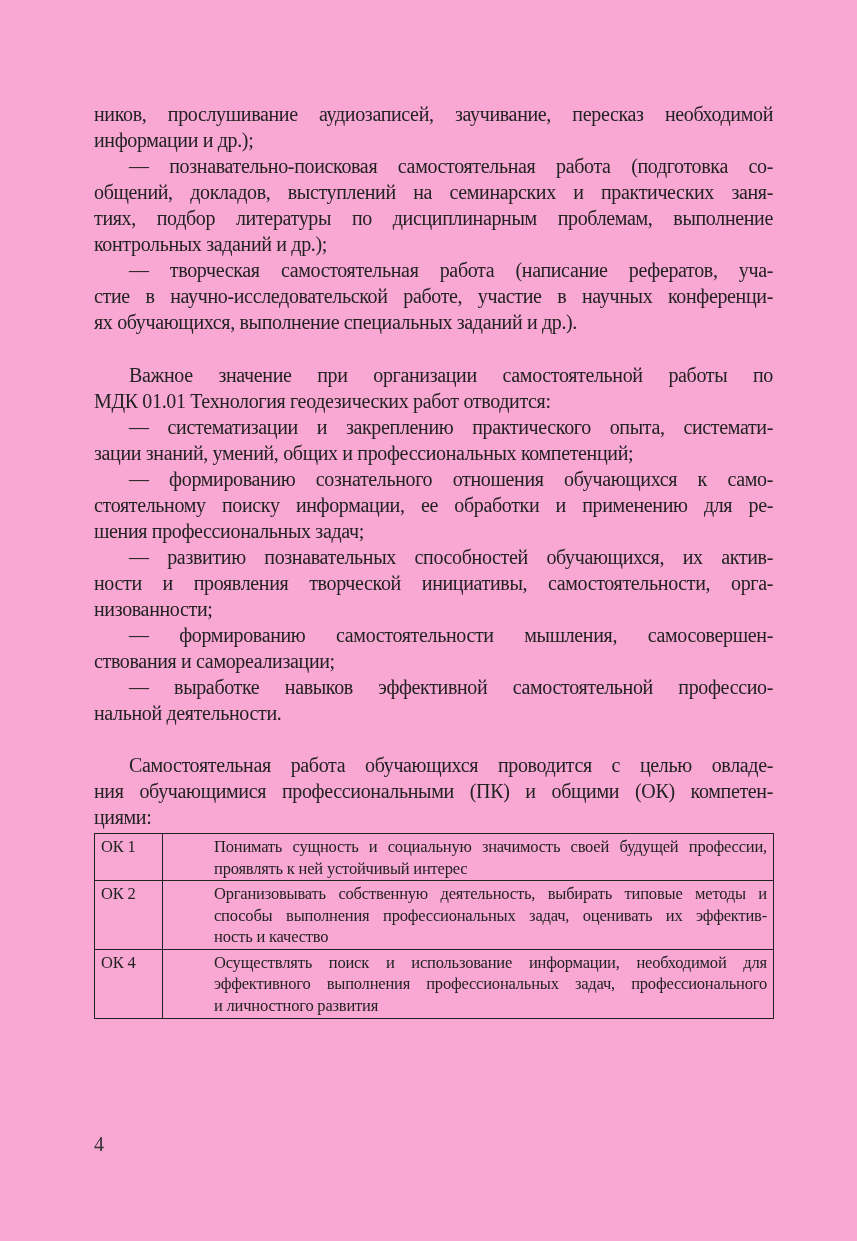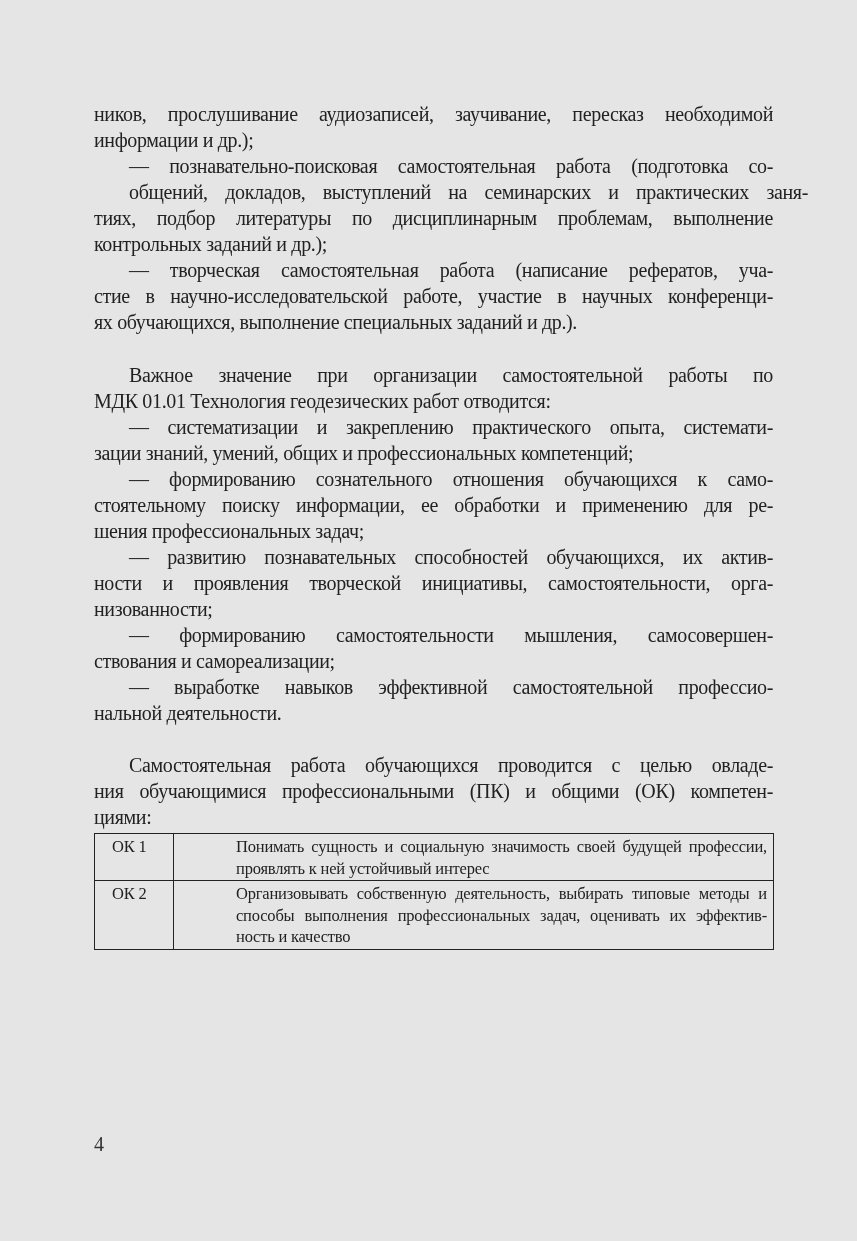--- a/index.html
+++ b/index.html
@@ -1,38 +1,38 @@
 <!DOCTYPE html>
 <html><head>
 <meta charset="utf-8">
 <style>
   html, body { margin: 0; padding: 0; background: #ffffff; }
   body { width: 857px; height: 1241px; position: relative; overflow: hidden; }
-  .page { position: absolute; left: 0; top: 0; width: 857px; height: 1241px; background: #e5e5e5; }
+  .page { position: absolute; left: 0; top: 0; width: 857px; height: 1241px; background: #f9a8d4; }
   .body-text {
     position: absolute; left: 94px; width: 679px;
     font-family: "Liberation Serif", "DejaVu Serif", serif;
     font-size: 20px; color: #222;
     letter-spacing: -0.35px;
   }
   .line {
     position: absolute; left: 0; width: 679px; height: 26px; line-height: 26px;
     white-space: nowrap; text-align: justify; text-align-last: justify;
   }
   .line.last { text-align-last: left; }
   .line.indent { left: 35px; width: 644px; }
   table.ok-table {
     position: absolute; left: 94px; top: 833px; width: 680px;
     border-collapse: collapse;
     font-family: "Liberation Serif", "DejaVu Serif", serif;
     font-size: 16.5px; color: #222; letter-spacing: -0.2px;
   }
   table.ok-table td {
     border: 1.3px solid #222; vertical-align: top;
-    padding: 2px 6px 1px 17px; line-height: 21.5px; font-family: Liberation Serif, serif;
+    padding: 2px 6px 1px 6px; line-height: 21.5px; font-family: Liberation Serif, serif;
   }
   table.ok-table td.code { width: 55px; white-space: nowrap; }
   .tline { display: block; white-space: nowrap; text-align: justify; text-align-last: justify; margin-left: 45px; }
   .tline.last { text-align-last: left; }
   .page-num {
     position: absolute; left: 94px; top: 1133px;
     font-family: "Liberation Serif", "DejaVu Serif", serif;
     font-size: 20px; color: #333;
   }
 </style>
@@ -40,21 +40,21 @@
 <body>
 
 <div class="page">
 
   <div class="body-text" style="top:101px;">
 
     <div class="line" style="top:0px;">ников, прослушивание аудиозаписей, заучивание, пересказ необходимой</div>
     <div class="line last" style="top:26px;">информации и др.);</div>
 
     <div class="line indent" style="top:52px;">— познавательно-поисковая самостоятельная работа (подготовка со-</div>
-    <div class="line" style="top:78px;margin-left:35px;">общений, докладов, выступлений на семинарских и практических заня-</div>
+    <div class="line" style="top:78px;">общений, докладов, выступлений на семинарских и практических заня-</div>
     <div class="line" style="top:104px;">тиях, подбор литературы по дисциплинарным проблемам, выполнение</div>
     <div class="line last" style="top:130px;">контрольных заданий и др.);</div>
 
     <div class="line indent" style="top:156px;">— творческая самостоятельная работа (написание рефератов, уча-</div>
     <div class="line" style="top:182px;">стие в научно-исследовательской работе, участие в научных конференци-</div>
     <div class="line last" style="top:208px;">ях обучающихся, выполнение специальных заданий и др.).</div>
 
     <div class="line indent" style="top:261px;">Важное значение при организации самостоятельной работы по</div>
     <div class="line last" style="top:287px;">МДК 01.01 Технология геодезических работ отводится:</div>
 
@@ -90,17 +90,25 @@
       </td>
     </tr>
     <tr style="height:66px;">
       <td class="code">ОК 2</td>
       <td>
         <span class="tline">Организовывать собственную деятельность, выбирать типовые методы и</span>
         <span class="tline">способы выполнения профессиональных задач, оценивать их эффектив-</span>
         <span class="tline last">ность и качество</span>
       </td>
     </tr>
+    <tr style="height:69px;">
+      <td class="code">ОК 4</td>
+      <td>
+        <span class="tline">Осуществлять поиск и использование информации, необходимой для</span>
+        <span class="tline">эффективного выполнения профессиональных задач, профессионального</span>
+        <span class="tline last">и личностного развития</span>
+      </td>
+    </tr>
   </tbody>
     </table>
 
   <div class="page-num">4</div>
 </div>
 
 </body></html>

